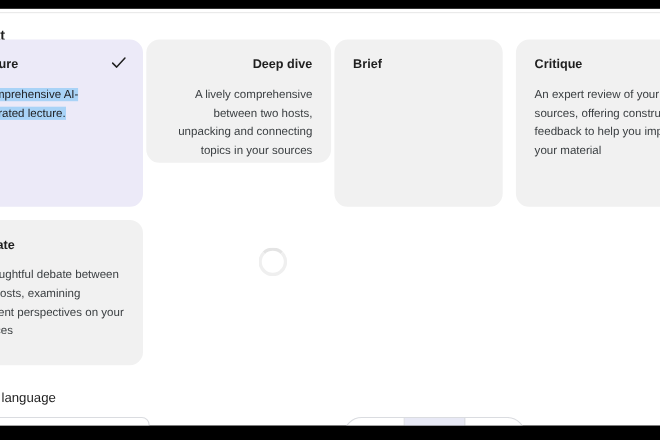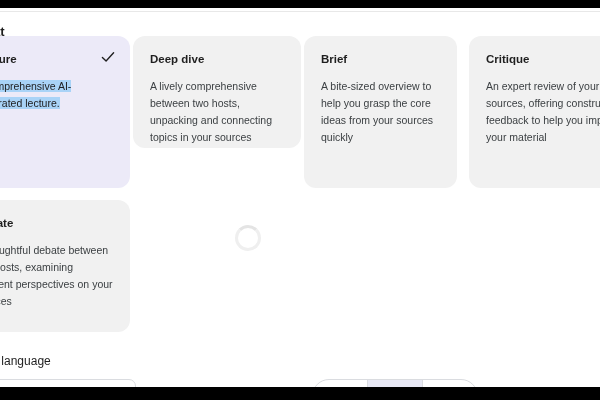--- a/index.html
+++ b/index.html
@@ -103,21 +103,21 @@
     position: absolute;
     top: 13px;
     right: 14px;
     width: 16px;
     height: 16px;
   }
   .check-icon svg { display: block; }
 
   
   #card-lecture  { left: -42px;  top: 28px;  width: 172px; height: 152px; }
-  #card-deepdive { left: 133px;  top: 28px;  width: 168px; height: 112px; }
+  #card-deepdive { left: 133px;  top: 28px;  width: 168px; height: 112px; text-align: right; }
   #card-brief    { left: 304px;  top: 28px;  width: 153px; height: 152px; }
   #card-critique { left: 469px;  top: 28px;  width: 172px; height: 152px; }
   #card-debate   { left: -42px;  top: 192px; width: 172px; height: 132px; }
 
   
   .spinner {
     position: absolute;
     left: 235px;
     top: 217px;
     width: 26px;
@@ -202,21 +202,20 @@
       </span>
     </div>
 
     <div class="card" id="card-deepdive">
       <div class="card-title">Deep dive</div>
       <div class="card-desc">A lively comprehensive between two hosts, unpacking and connecting topics in your sources</div>
     </div>
 
     <div class="card" id="card-brief">
       <div class="card-title">Brief</div>
-      <div class="card-desc">A bite-sized overview to help you grasp the core ideas from your sources quickly</div>
     </div>
 
     <div class="card" id="card-critique">
       <div class="card-title">Critique</div>
       <div class="card-desc">An expert review of your sources, offering constructive feedback to help you improve your material</div>
     </div>
 
     <div class="card" id="card-debate">
       <div class="card-title">Debate</div>
       <div class="card-desc">A thoughtful debate between two hosts, examining different perspectives on your sources</div>

